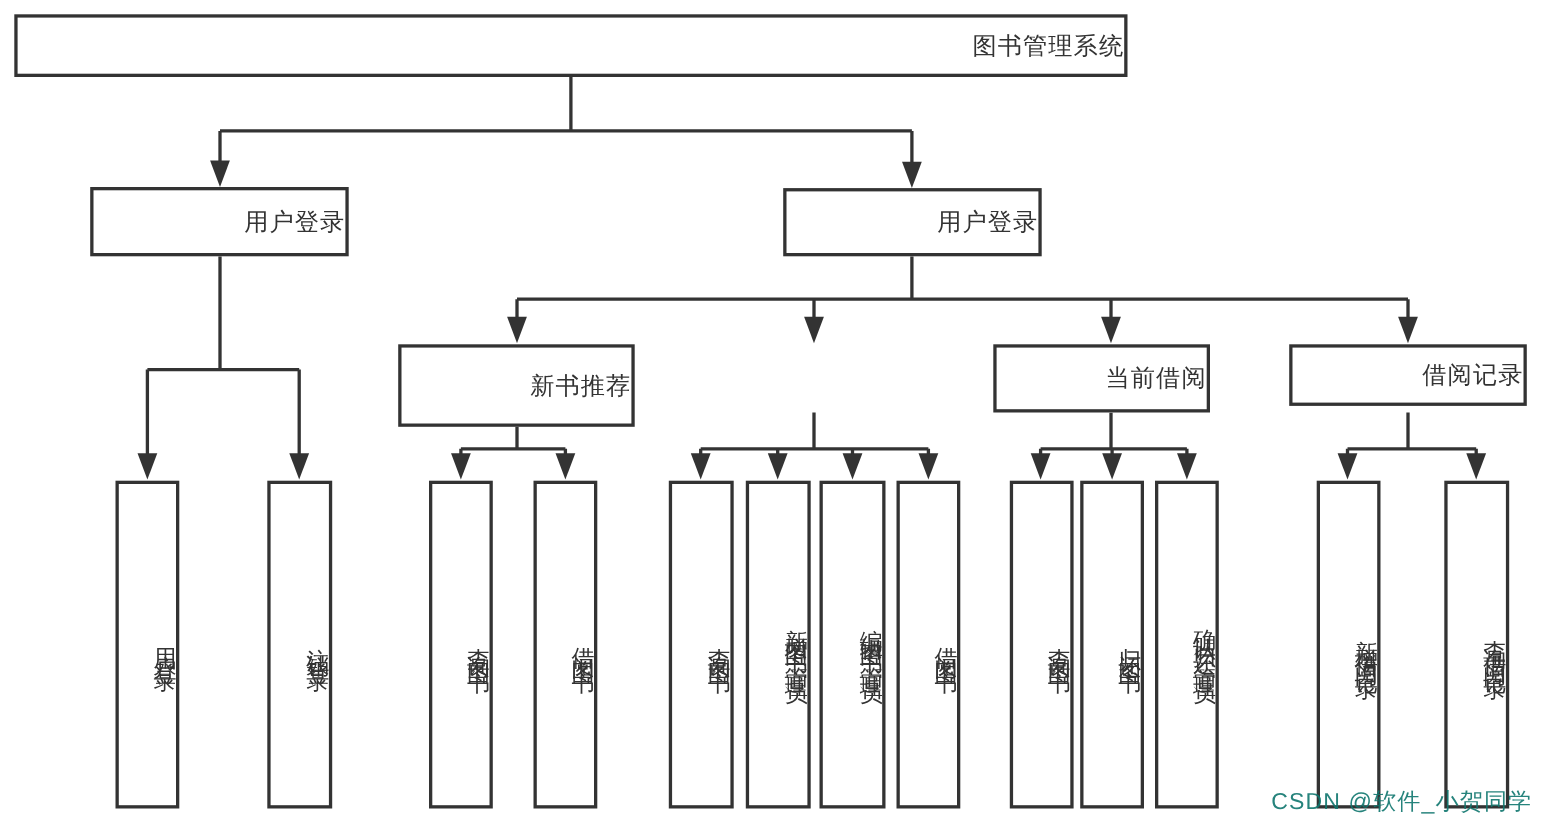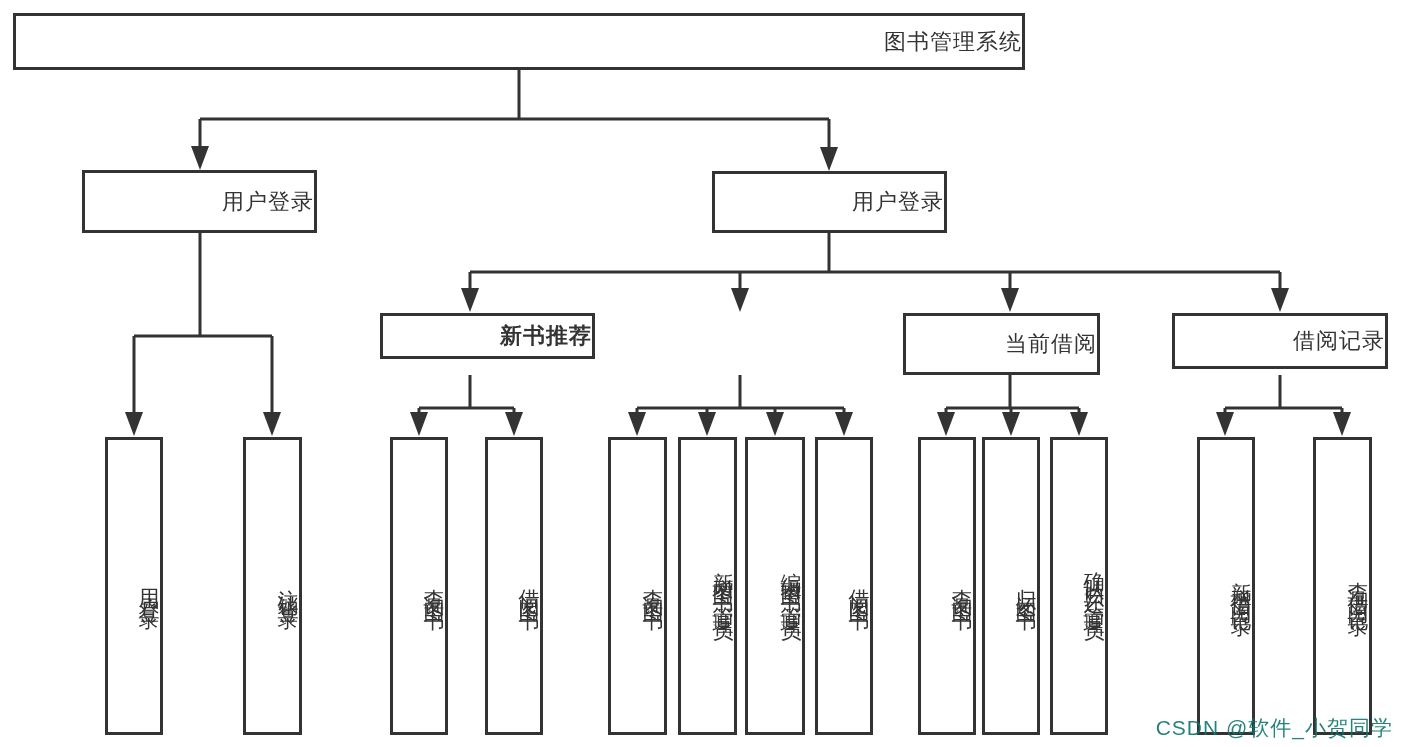--- a/index.html
+++ b/index.html
@@ -126,21 +126,21 @@
     <span>图书管理系统</span>
   </div>
 
   <div class="node hbox" style="left:82px; top:170px; width:235px; height:63px;">
     <span>用户登录</span>
   </div>
   <div class="node hbox" style="left:712px; top:171px; width:235px; height:62px;">
     <span>用户登录</span>
   </div>
 
-  <div class="node hbox" style="left:380px; top:313px; width:215px; height:46px;font-weight:bold;">
+  <div class="node hbox" style="left:362px; top:313px; width:215px; height:75px;">
     <span>新书推荐</span>
   </div>
   <div class="node hbox" style="left:903px; top:313px; width:197px; height:62px;">
     <span>当前借阅</span>
   </div>
   <div class="node hbox" style="left:1172px; top:313px; width:216px; height:56px;">
     <span>借阅记录</span>
   </div>
 
   <div class="node vbox" style="left:105px; top:437px; width:58px; height:298px;">

